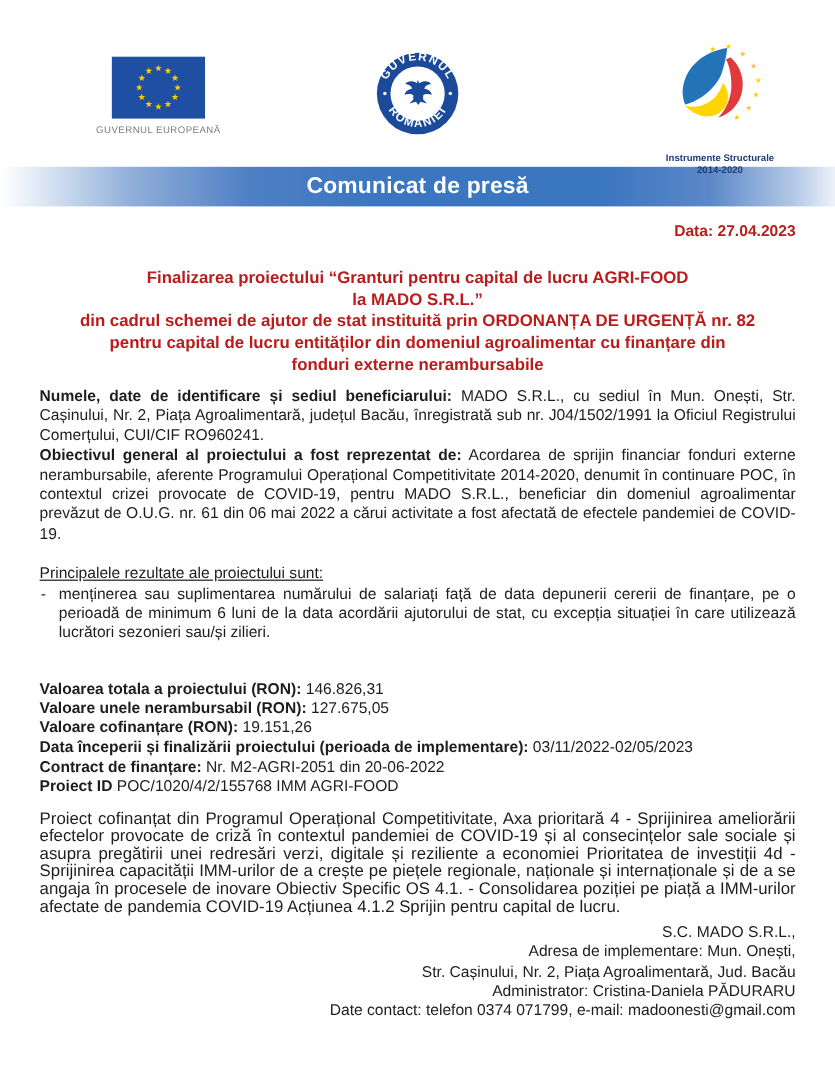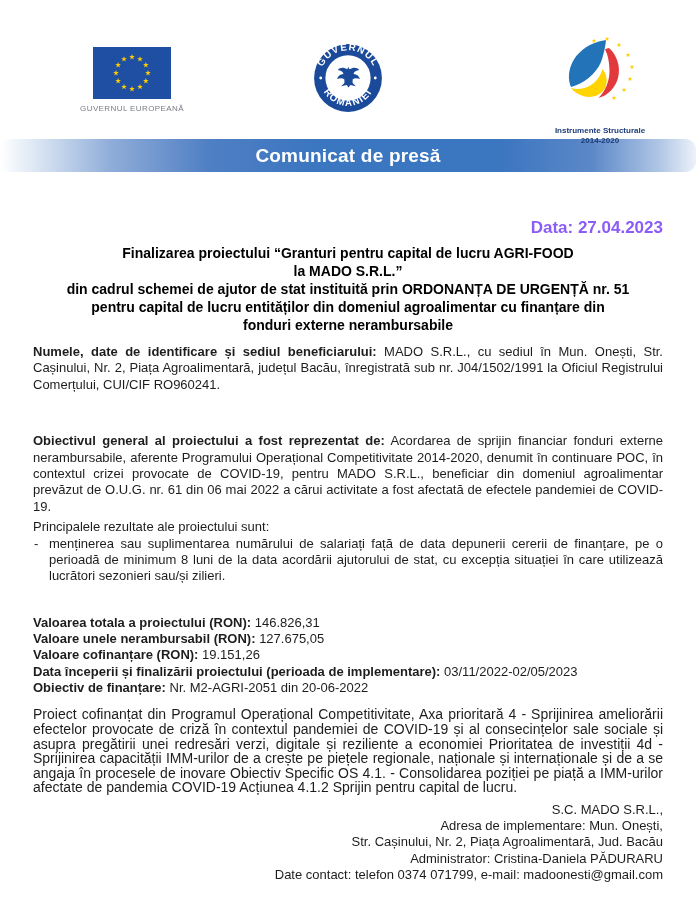--- a/index.html
+++ b/index.html
@@ -26,38 +26,37 @@
   .instr-label {
     margin-top:18px; font-size:8px; font-weight:bold;
     color:#1d3c78; line-height:1.3;
   }
   
   .banner {
     height:33px; display:flex; align-items:center; justify-content:center;
     background:linear-gradient(90deg,
       #ffffff 0%, #dde7f4 5%, #8fadd9 16%, #4f7fc4 30%,
       #3b76c0 45%, #3b76c0 72%, #5c88c8 85%, #b3c8e6 95%, #edf2fa 100%);
-    border-radius:11px;
   }
   .banner-title { color:#ffffff; font-size:19px; font-weight:bold; letter-spacing:0.2px; }
   
   .content { padding:0 33px; }
   .date-line {
-    margin-top:46px; text-align:right;
-    color:#8b5cf6; font-weight:bold; font-size:17px;
+    margin-top:13px; text-align:right;
+    color:#b91c1c; font-weight:bold; font-size:13px;
   }
   .title-block {
-    margin-top:6px; text-align:center;
-    color:#000000; font-weight:bold;
+    margin-top:22px; text-align:center;
+    color:#b91c1c; font-weight:bold;
     font-size:14px; line-height:18px;
   }
   .title-line { white-space:nowrap; }
-  .body-para { text-align:justify; font-size:13px; line-height:16.4px;margin-top:40px; }
+  .body-para { text-align:justify; font-size:13px; line-height:16.4px; }
   .body-para.first { margin-top:10px; }
-  .results-heading { margin-top:4px; font-size:13px; line-height:16.4px; }
+  .results-heading { margin-top:17px; font-size:13px; line-height:16.4px;text-decoration:underline; }
   .bullet-row { display:flex; font-size:13px; line-height:16.4px; }
   .bullet-dash { flex:none; width:16px; padding-left:1px; }
   .bullet-text { flex:1; text-align:justify; }
   .details { margin-top:30px; font-size:13px; line-height:16.3px; }
   .detail-label { font-weight:bold; }
   .fine-print {
     margin-top:11px; text-align:justify;
     font-size:14px; line-height:14.6px;
   }
   .footer {
@@ -139,42 +138,43 @@
     <span class="banner-title">Comunicat de presă</span>
   </div>
 
   <div class="content">
 
     <div class="date-line">Data: 27.04.2023</div>
 
     <div class="title-block">
       <div class="title-line">Finalizarea proiectului “Granturi pentru capital de lucru AGRI-FOOD</div>
       <div class="title-line">la MADO S.R.L.”</div>
-      <div class="title-line">din cadrul schemei de ajutor de stat instituită prin ORDONANȚA DE URGENȚĂ nr. 51</div>
+      <div class="title-line">din cadrul schemei de ajutor de stat instituită prin ORDONANȚA DE URGENȚĂ nr. 82</div>
       <div class="title-line">pentru capital de lucru entităților din domeniul agroalimentar cu finanțare din</div>
       <div class="title-line">fonduri externe nerambursabile</div>
     </div>
 
     <div class="body-para first"><b>Numele, date de identificare și sediul beneficiarului:</b><span> MADO S.R.L., cu sediul în Mun. Onești, Str. Cașinului, Nr. 2, Piața Agroalimentară, județul Bacău, înregistrată sub nr. J04/1502/1991 la Oficiul Registrului Comerțului, CUI/CIF RO960241.</span></div>
 
     <div class="body-para"><b>Obiectivul general al proiectului a fost reprezentat de:</b><span> Acordarea de sprijin financiar fonduri externe nerambursabile, aferente Programului Operațional Competitivitate 2014-2020, denumit în continuare POC, în contextul crizei provocate de COVID-19, pentru MADO S.R.L., beneficiar din domeniul agroalimentar prevăzut de O.U.G. nr. 61 din 06 mai 2022 a cărui activitate a fost afectată de efectele pandemiei de COVID-19.</span></div>
 
     <div class="results-heading">Principalele rezultate ale proiectului sunt:</div>
 
     <div class="bullet-row">
       <span class="bullet-dash">-</span>
-      <span class="bullet-text">menținerea sau suplimentarea numărului de salariați față de data depunerii cererii de finanțare, pe o perioadă de minimum 8 luni de la data acordării ajutorului de stat, cu excepția situației în care utilizează lucrători sezonieri sau/și zilieri.</span>
+      <span class="bullet-text">menținerea sau suplimentarea numărului de salariați față de data depunerii cererii de finanțare, pe o perioadă de minimum 6 luni de la data acordării ajutorului de stat, cu excepția situației în care utilizează lucrători sezonieri sau/și zilieri.</span>
     </div>
 
     <div class="details">
       <div><span class="detail-label">Valoarea totala a proiectului (RON):</span><span> 146.826,31</span></div>
       <div><span class="detail-label">Valoare unele nerambursabil (RON):</span><span> 127.675,05</span></div>
       <div><span class="detail-label">Valoare cofinanțare (RON):</span><span> 19.151,26</span></div>
       <div><span class="detail-label">Data începerii și finalizării proiectului (perioada de implementare):</span><span> 03/11/2022-02/05/2023</span></div>
-      <div><span class="detail-label">Obiectiv de finanțare:</span><span> Nr. M2-AGRI-2051 din 20-06-2022</span></div>
+      <div><span class="detail-label">Contract de finanțare:</span><span> Nr. M2-AGRI-2051 din 20-06-2022</span></div>
+      <div><span class="detail-label">Proiect ID</span><span> POC/1020/4/2/155768 IMM AGRI-FOOD</span></div>
     </div>
 
     <div class="fine-print">Proiect cofinanțat din Programul Operațional Competitivitate, Axa prioritară 4 - Sprijinirea ameliorării efectelor provocate de criză în contextul pandemiei de COVID-19 și al consecințelor sale sociale și asupra pregătirii unei redresări verzi, digitale și reziliente a economiei Prioritatea de investiții 4d - Sprijinirea capacității IMM-urilor de a crește pe piețele regionale, naționale și internaționale și de a se angaja în procesele de inovare Obiectiv Specific OS 4.1. - Consolidarea poziției pe piață a IMM-urilor afectate de pandemia COVID-19 Acțiunea 4.1.2 Sprijin pentru capital de lucru.</div>
 
     <div class="footer">
       <div>S.C. MADO S.R.L.,</div>
       <div>Adresa de implementare: Mun. Onești,</div>
       <div>Str. Cașinului, Nr. 2, Piața Agroalimentară, Jud. Bacău</div>
       <div>Administrator: Cristina-Daniela PĂDURARU</div>
       <div>Date contact: telefon 0374 071799, e-mail: madoonesti@gmail.com</div>

